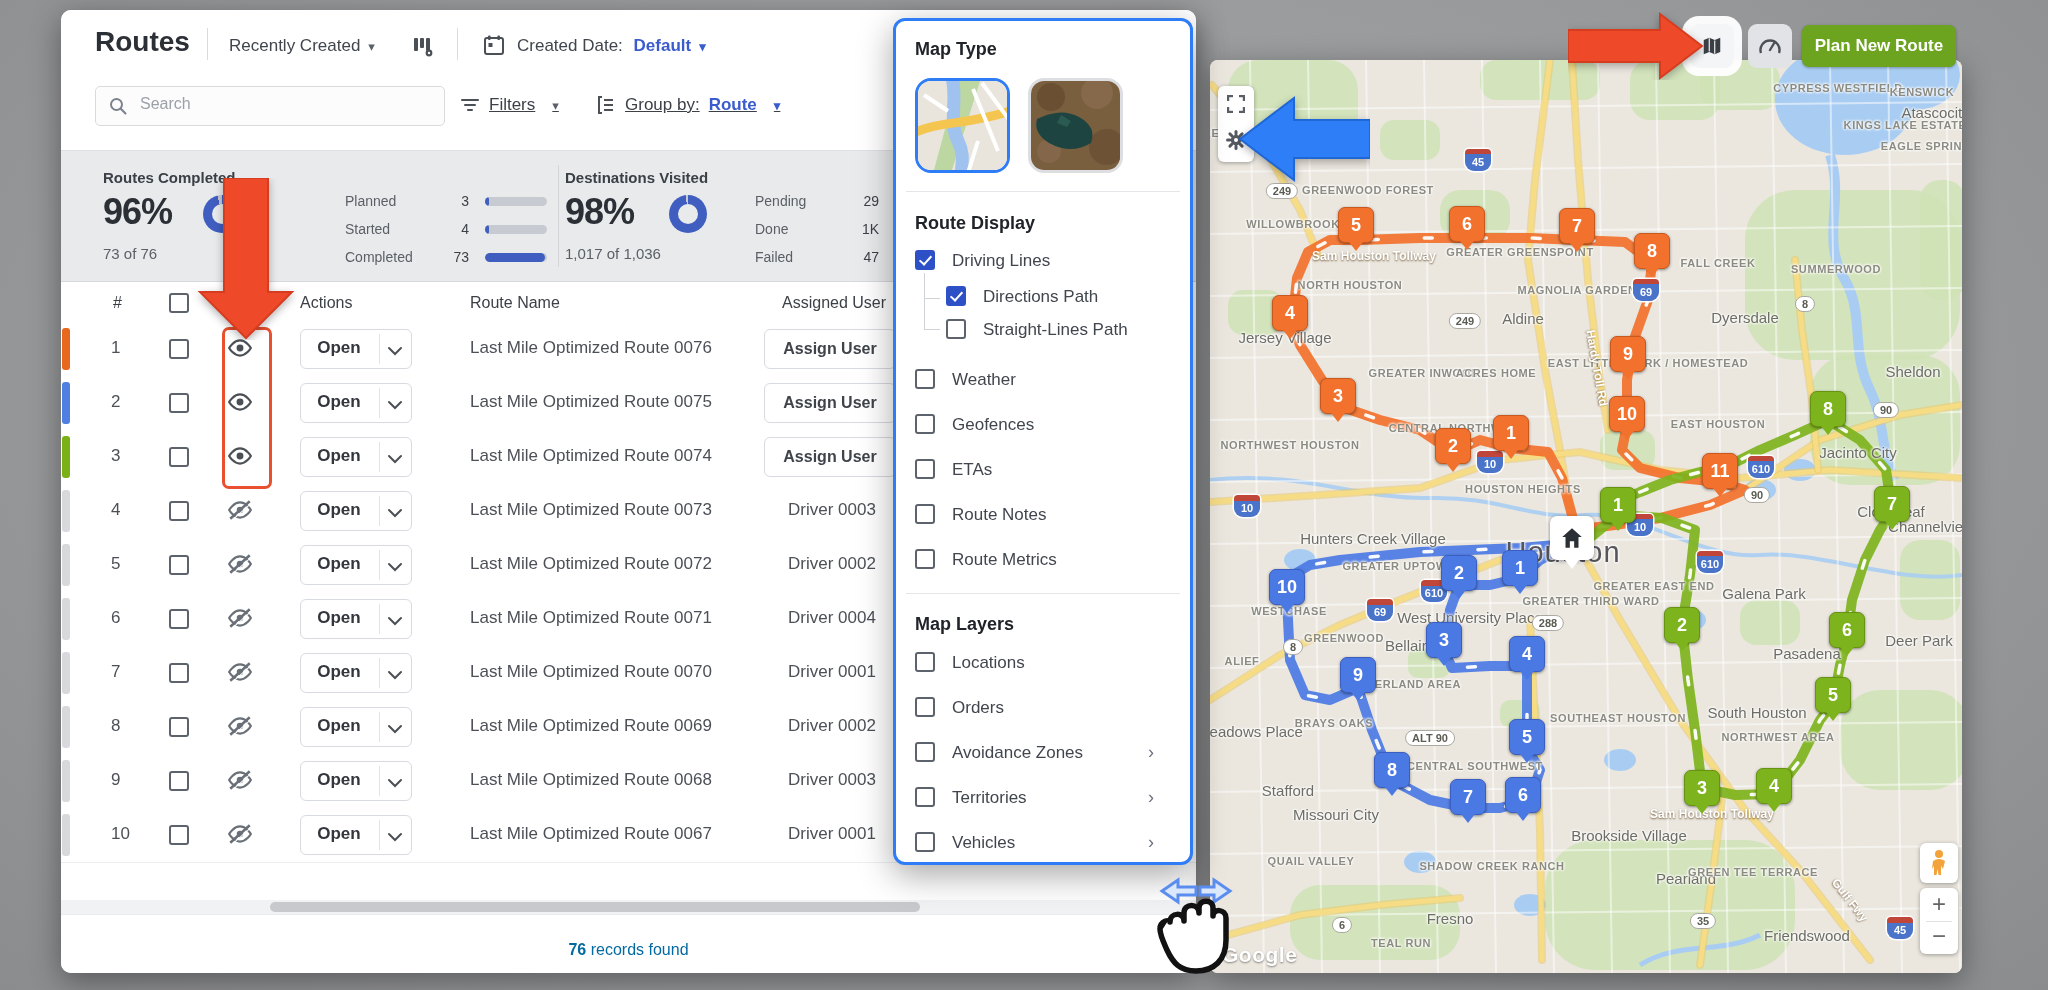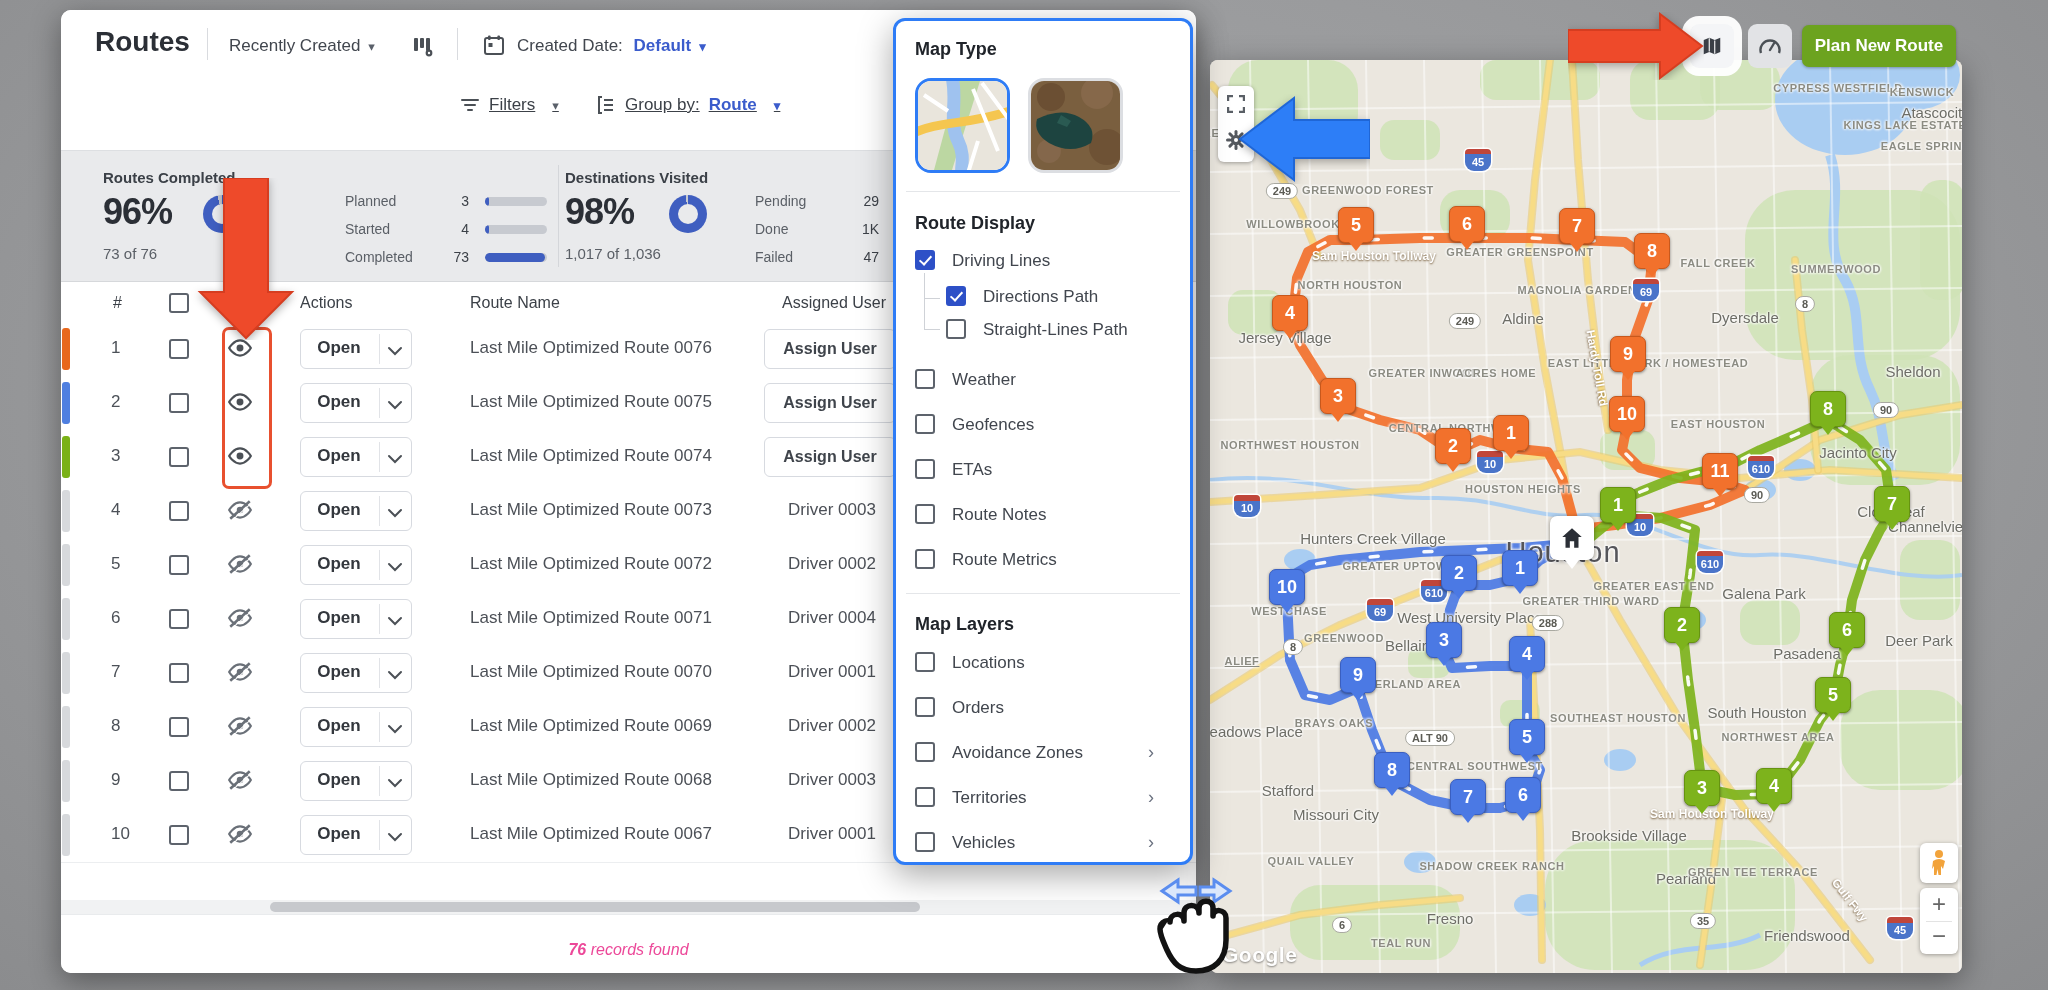--- a/index.html
+++ b/index.html
@@ -54,21 +54,21 @@
   .openbtn .osep{position:absolute;left:78px;top:4px;width:1px;height:30px;background:#e1e3e7;}
   .rname{position:absolute;left:409px;top:16px;font-size:17px;color:#4c5057;}
   .assignbtn{position:absolute;left:703px;top:7px;width:132px;height:40px;border:1px solid #d7dae0;border-radius:6px;
     background:#fff;box-sizing:border-box;text-align:center;font-size:16px;font-weight:600;color:#3f444b;line-height:38px;}
   .drv{position:absolute;left:727px;top:16px;font-size:17px;color:#4c5057;}
   .totalrow{position:absolute;left:0;top:852px;width:100%;height:38px;background:#f7f8f9;border-bottom:1px solid #e4e6e9;}
   .totalrow span{position:absolute;left:44px;top:9px;font-size:16px;color:#4a4f57;}
   .sbar{position:absolute;left:0;top:890px;width:100%;height:14px;background:#f1f2f3;}
   .sbar i{position:absolute;left:209px;top:2px;width:650px;height:10px;border-radius:5px;background:#c7c9cd;}
   .foot{position:absolute;left:0;top:904px;width:100%;height:59px;background:#fff;border-top:1px solid #e9ebed;
-    text-align:center;font-size:16px;color:#ec4899;padding-top:26px;box-sizing:border-box;font-style:italic;}
+    text-align:center;font-size:16px;color:#0369a1;padding-top:26px;box-sizing:border-box;}
   .foot b{font-weight:700;}
   
   .panel{position:absolute;left:893px;top:18px;width:300px;height:847px;background:#fff;border:3px solid #2e7cf6;
     border-radius:12px;box-shadow:0 10px 34px rgba(0,0,0,.35);box-sizing:border-box;z-index:40;text-align:center;}
   .ptitle{position:absolute;left:19px;font-size:18px;font-weight:700;color:#20242a;}
   .thumb{position:absolute;top:57px;width:95px;height:95px;border-radius:16px;box-sizing:border-box;overflow:hidden;}
   .thumb.sel{border:3px solid #2e7cf6;box-shadow:inset 0 0 0 3px #fff;}
   .thumb.unsel{border:3px solid #dcdee2;box-shadow:inset 0 0 0 3px #fff;}
   .pdiv{position:absolute;left:10px;width:274px;height:1px;background:#e4e6e9;}
   .prow{position:absolute;height:26px;font-size:17px;color:#41464e;}
@@ -148,20 +148,27 @@
         <rect x="5" y="1.5" width="2.6" height="4.6" rx="1" fill="#4b5056"></rect>
           <rect x="14.4" y="1.5" width="2.6" height="4.6" rx="1" fill="#4b5056"></rect>
         <rect x="5.5" y="9" width="4" height="4" fill="#4b5056"></rect>
       </svg>
       <span class="hsel" style="left:456px;">
         <span>Created Date:</span>
         <span class="blue" style="margin-left:6px;">Default</span><span class="caret blue">▾</span>
       </span>
     </div>
 
+    <div class="searchbox">
+      <svg class="icn" style="left:12px;top:9px;" width="20" height="20" viewBox="0 0 20 20">
+        <circle cx="8.5" cy="8.5" r="5.5" fill="none" stroke="#7c828b" stroke-width="2"></circle>
+          <line x1="12.8" y1="12.8" x2="17.5" y2="17.5" stroke="#7c828b" stroke-width="2" stroke-linecap="round"></line>
+      </svg>
+      <input type="text" placeholder="Search" style="">
+    </div>
     <div class="tbtn" style="left:399px;">
       <svg width="20" height="18" viewBox="0 0 20 18">
         <line x1="2" y1="4" x2="18" y2="4" stroke="#4b5056" stroke-width="2" stroke-linecap="round"></line>
         <line x1="5" y1="9" x2="15" y2="9" stroke="#4b5056" stroke-width="2" stroke-linecap="round"></line>
         <line x1="8" y1="14" x2="12" y2="14" stroke="#4b5056" stroke-width="2" stroke-linecap="round"></line>
       </svg>
       <span>Filters</span>
         <span class="caret">▾</span>
     </div>
     <div class="tbtn" style="left:535px;">
@@ -520,21 +527,21 @@
         <div class="mlabel area" style="left:438px;top:303px;">EAST LITTLE YORK / HOMESTEAD</div>
         <div class="mlabel area" style="left:80px;top:385px;">NORTHWEST HOUSTON</div>
         <div class="mlabel area" style="left:247px;top:368px;">CENTRAL NORTHWEST</div>
         <div class="mlabel area" style="left:313px;top:429px;">HOUSTON HEIGHTS</div>
         <div class="mlabel city" style="left:163px;top:478px;">Hunters Creek Village</div>
         <div class="mlabel area" style="left:189px;top:506px;">GREATER UPTOWN</div>
         <div class="mlabel area" style="left:381px;top:541px;">GREATER THIRD WARD</div>
         <div class="mlabel area" style="left:444px;top:526px;">GREATER EAST END</div>
         <div class="mlabel area" style="left:79px;top:551px;">WESTCHASE</div>
         <div class="mlabel area" style="left:134px;top:578px;">GREENWOOD</div>
-        <div class="mlabel area" style="left:32px;top:601px;text-decoration:underline;">ALIEF</div>
+        <div class="mlabel area" style="left:32px;top:601px;">ALIEF</div>
         <div class="mlabel city" style="left:200px;top:585px;">Bellaire</div>
         <div class="mlabel city" style="left:260px;top:557px;">West University Place</div>
         <div class="mlabel area" style="left:195px;top:624px;">MEYERLAND AREA</div>
         <div class="mlabel area" style="left:124px;top:663px;">BRAYS OAKS</div>
         <div class="mlabel city" style="left:40px;top:671px;">Meadows Place</div>
         <div class="mlabel city" style="left:78px;top:730px;">Stafford</div>
         <div class="mlabel city" style="left:126px;top:754px;">Missouri City</div>
         <div class="mlabel area" style="left:101px;top:801px;">QUAIL VALLEY</div>
         <div class="mlabel area" style="left:265px;top:706px;">CENTRAL SOUTHWEST</div>
         <div class="mlabel area" style="left:408px;top:658px;">SOUTHEAST HOUSTON</div>

